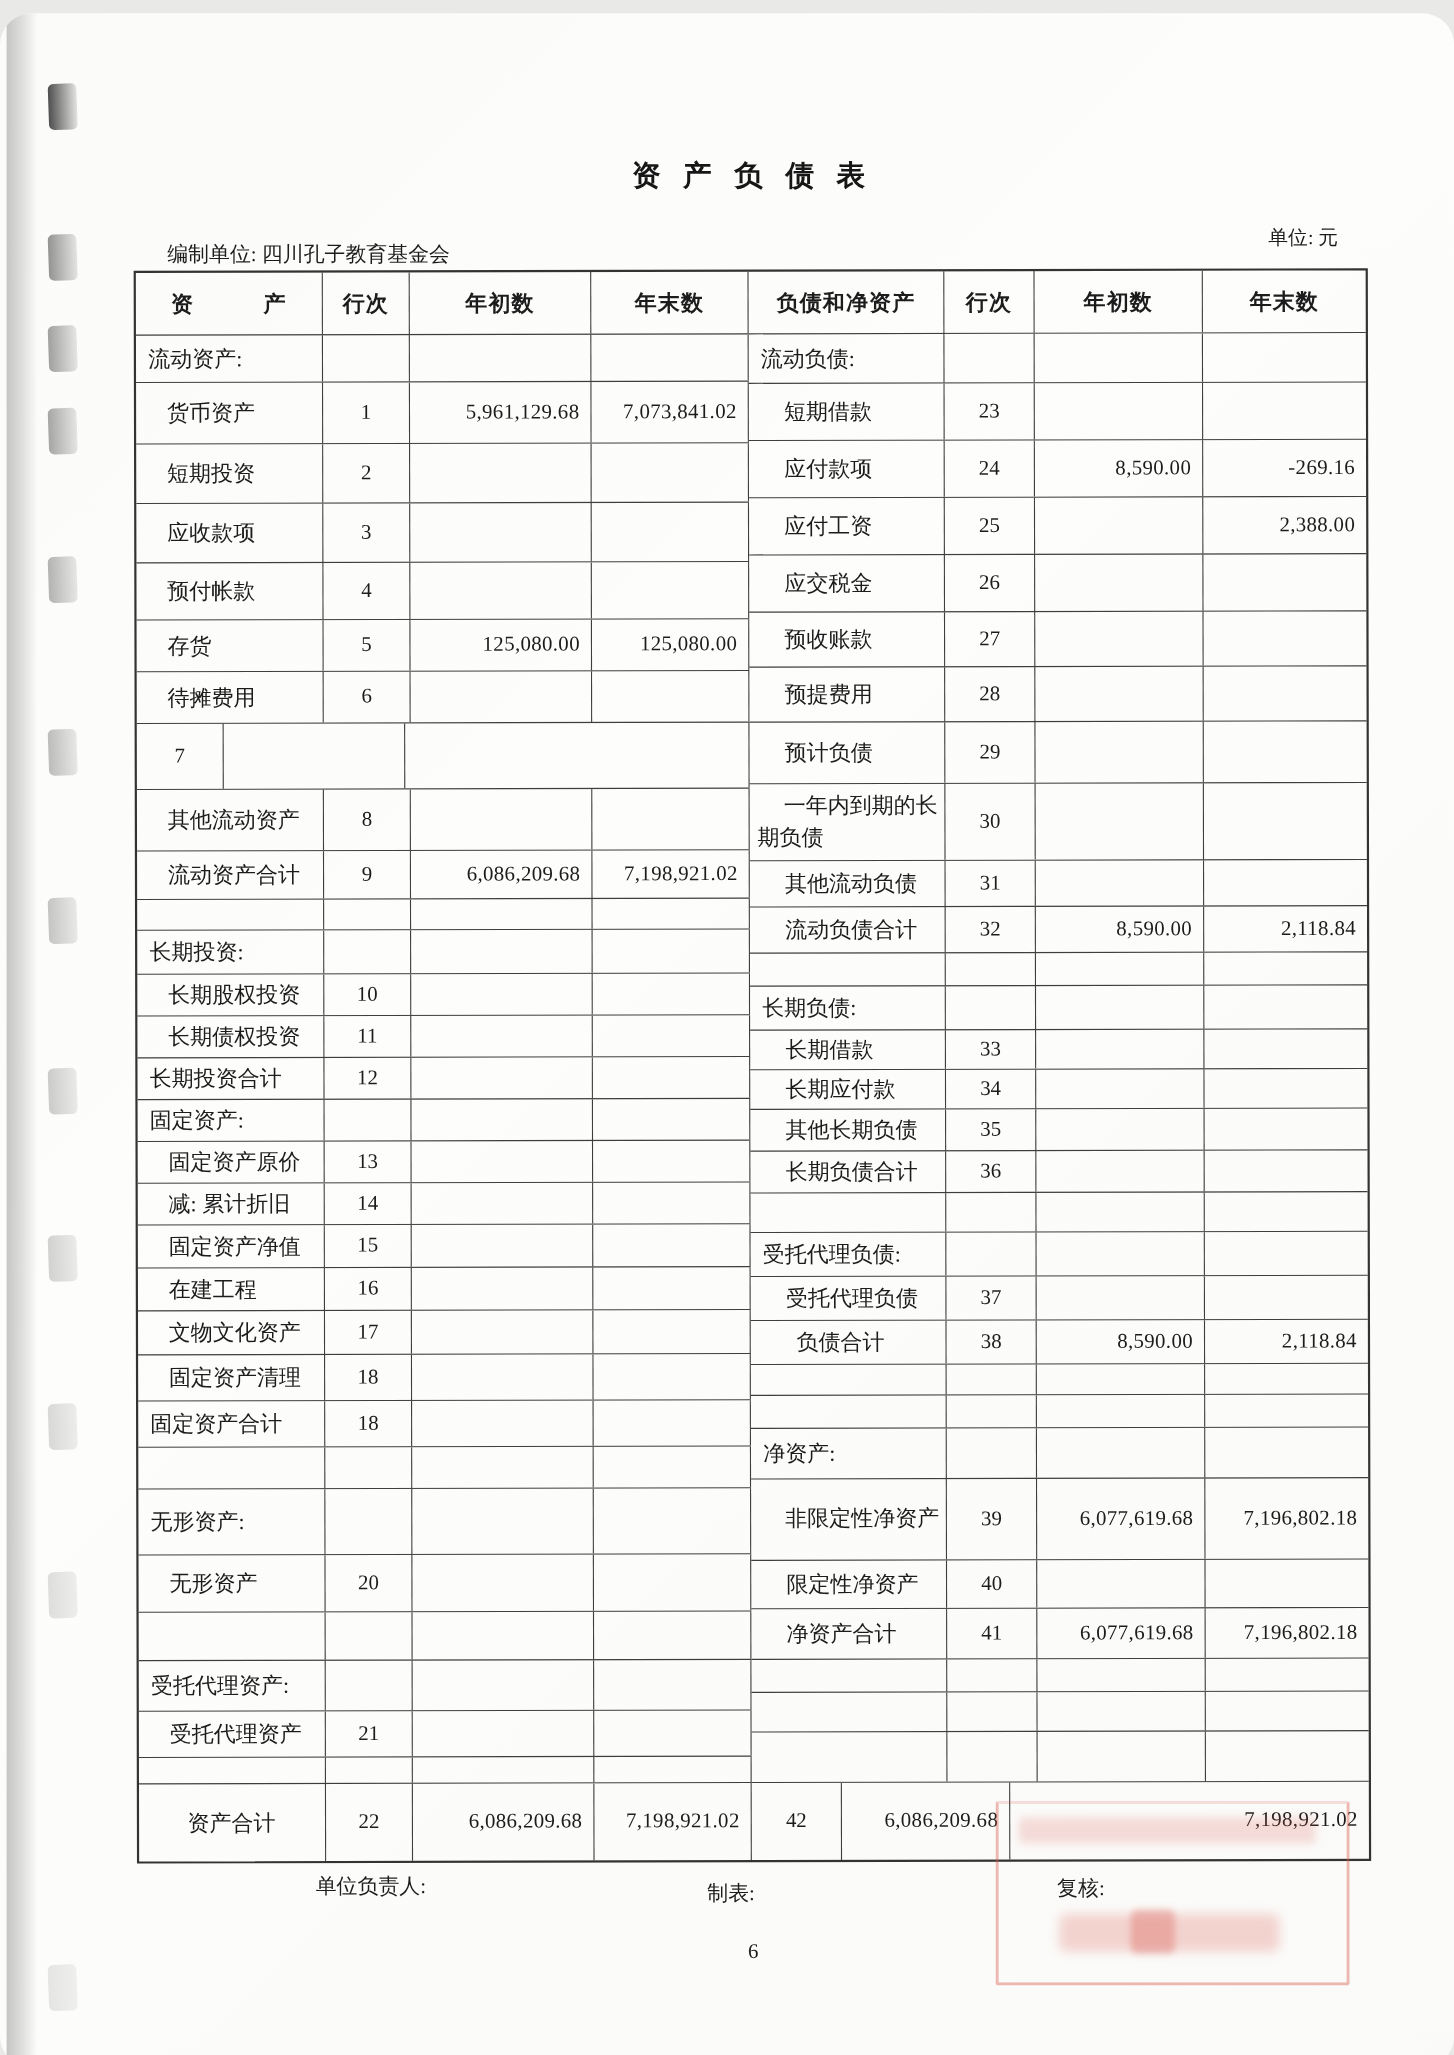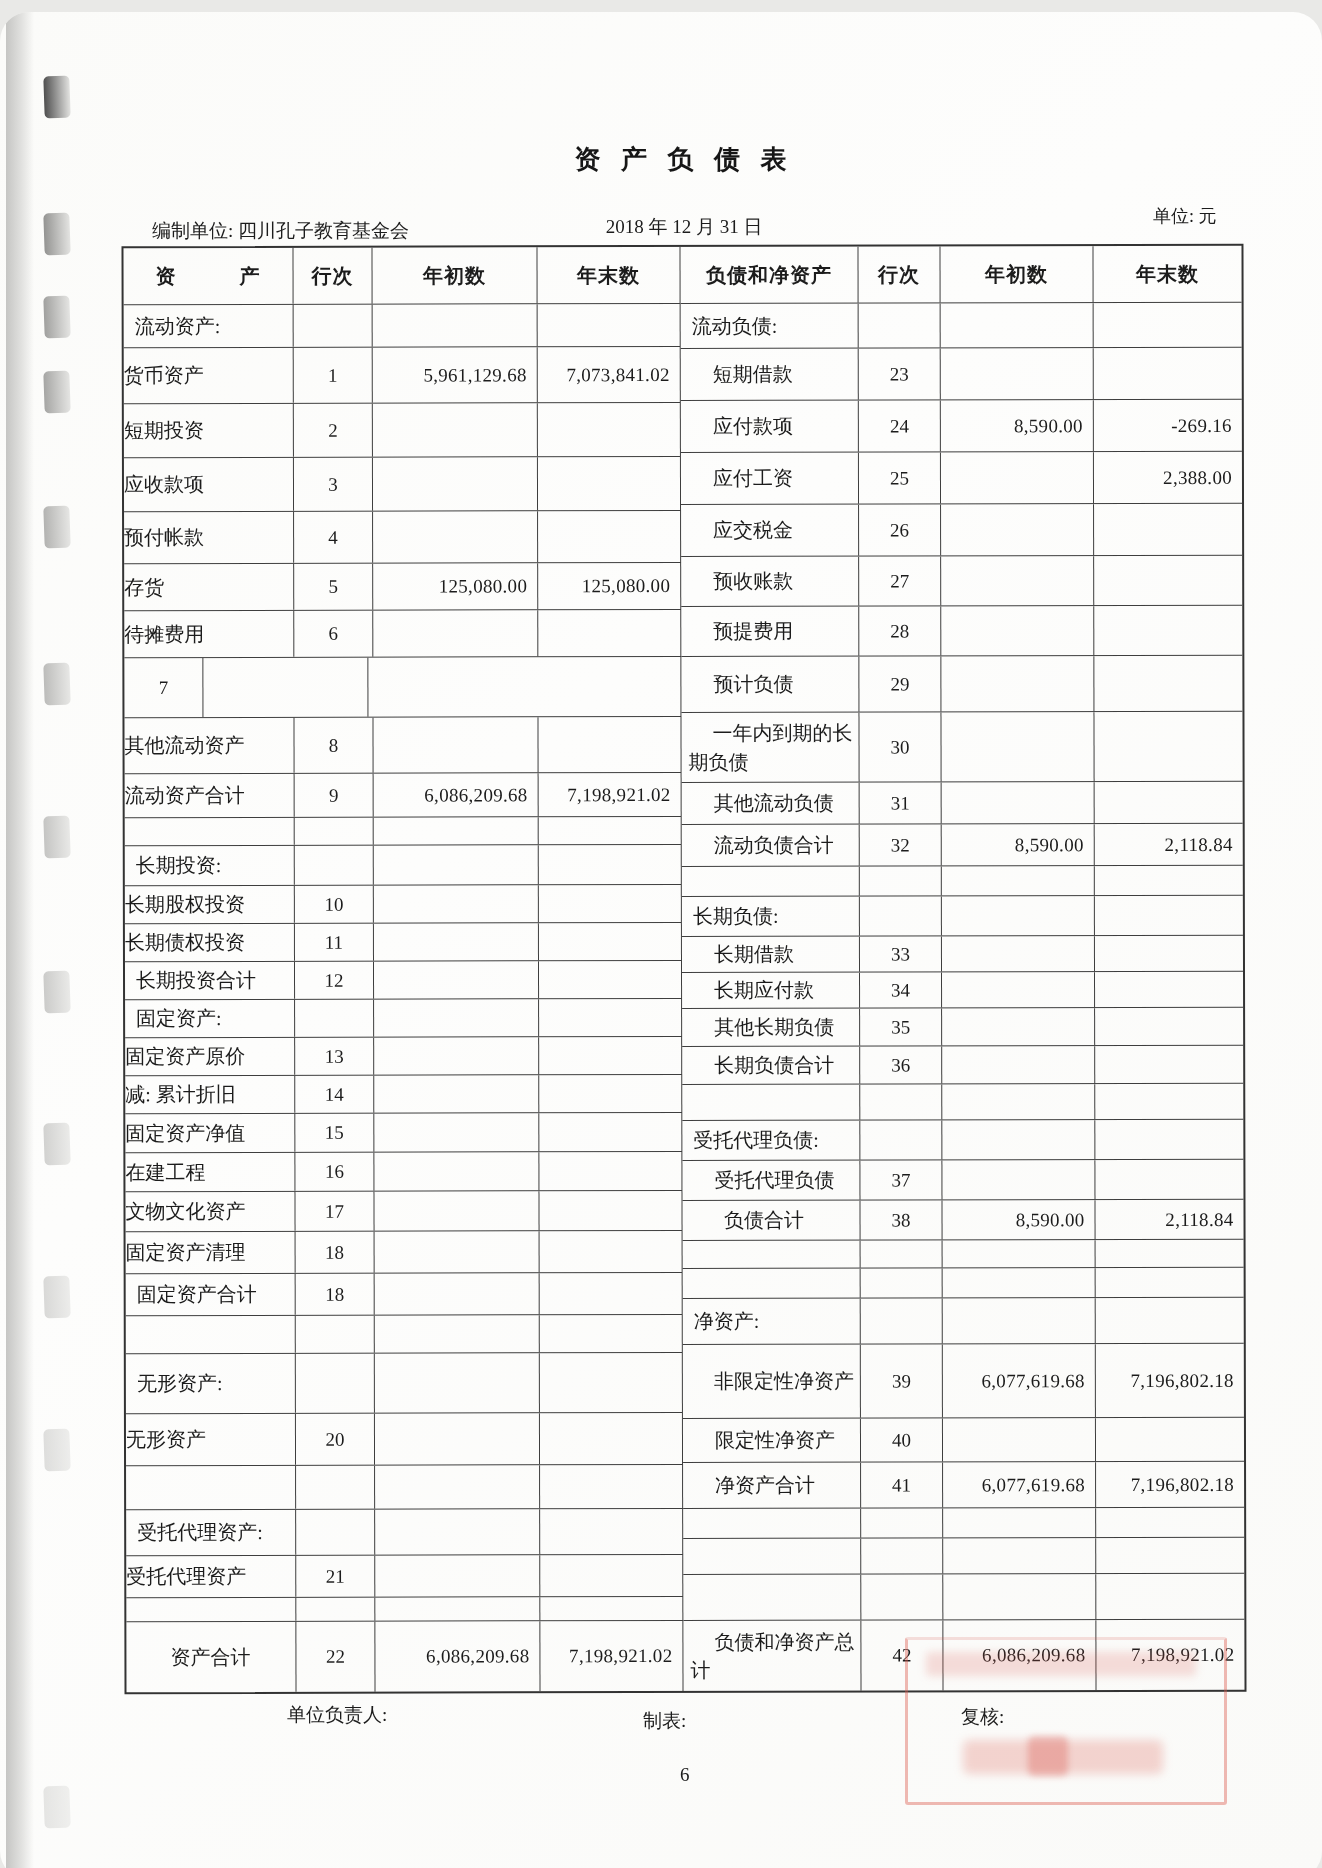--- a/index.html
+++ b/index.html
@@ -29,21 +29,21 @@
   .row{display:flex;border-bottom:1.6px solid #3e3e3e;box-sizing:border-box;flex:none;}
   .half .row:last-child{border-bottom:none;}
   .cell{border-right:1.6px solid #3e3e3e;box-sizing:border-box;display:flex;
     align-items:center;overflow:hidden;}
   .half.right .cell:last-child{border-right:none;}
   .left .c1{width:170px;} .left .c2{width:79px;} .left .c3{width:165px;} .left .c4{flex:1;}
   .right .c1{width:178px;} .right .c2{width:82px;} .right .c3{width:153px;} .right .c4{flex:1;}
   .row.header .cell{justify-content:center;font-size:20px;font-weight:600;letter-spacing:1px;}
   .row.header{height:57px;}
   .lab{font-size:20px;justify-content:flex-start;}
-  .left  .lab{}
+  .left  .lab{padding-left:28px;}
   .right .lab{padding-left:32px;}
   .row.section .lab{padding-left:11px;}
   .row.total .lab{padding-left:11px;}
   .row.total-indent .lab{padding-left:44px;}
   .row.total-right .lab{justify-content:center;padding:0 18px 0 4px;}
   .row.item-wrap .lab{padding-left:7px;padding-right:5px;}
   .row.item-wrap .lab .t{display:block;text-indent:24px;line-height:1.42;}
   .num{font-size:19px;justify-content:flex-end;padding-right:10px;letter-spacing:.3px;}
   .line-no{font-size:19px;justify-content:center;padding:0;}
   
@@ -83,21 +83,20 @@
       <div class="mark" style="top: 1417px; background: linear-gradient(to right, rgb(199, 199, 197), rgb(226, 226, 224)); opacity: 0.58;"></div>
       <div class="mark" style="top: 1774px; background: linear-gradient(to right, rgb(205, 205, 203), rgb(226, 226, 224)); opacity: 0.5;"></div>
     </div>
 
   <div class="title">资 产 负 债 表</div>
 
   <div class="meta-left">
     <span>编制单位:</span>
     <span>四川孔子教育基金会</span>
   </div>
-  <div class="meta-date">2018 年 12 月 31 日</div>
   <div class="meta-unit">
     <span>单位:</span>
     <span>元</span>
   </div>
 
   <div class="table">
     <div class="half left" id="half-left">
       <div class="row header">
         <div class="cell c1">资　　　产</div>
         <div class="cell c2">行次</div>
@@ -569,23 +568,20 @@
           <div class="cell c3 num"></div>
           <div class="cell c4 num"></div>
         </div>
         <div class="row empty" style="height: 46px;">
           <div class="cell c1 lab"></div>
           <div class="cell c2 line-no"></div>
           <div class="cell c3 num"></div>
           <div class="cell c4 num"></div>
         </div>
         <div class="row item-wrap" style="height: 70px;">
-          <div class="cell c1 lab">
-            <span class="t">负债和净资产总计</span>
-          </div>
           <div class="cell c2 line-no">42</div>
           <div class="cell c3 num">6,086,209.68</div>
           <div class="cell c4 num">7,198,921.02</div>
         </div>
       </div>
   </div>
 
   <div class="sig sig-responsible">单位负责人:</div>
   <div class="sig sig-preparer">制表:</div>
   <div class="sig sig-reviewer">复核:</div>

